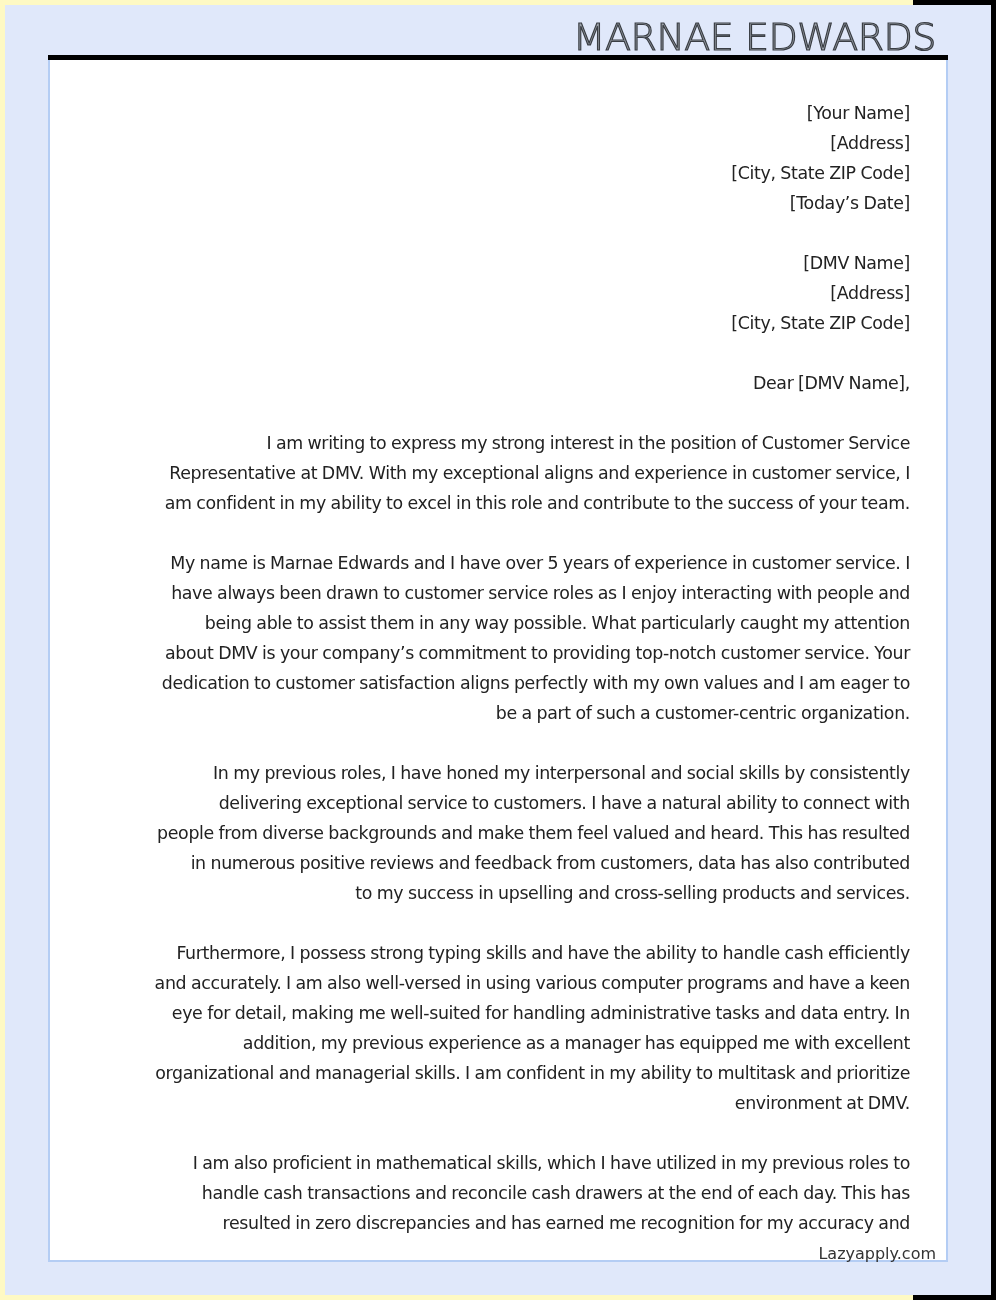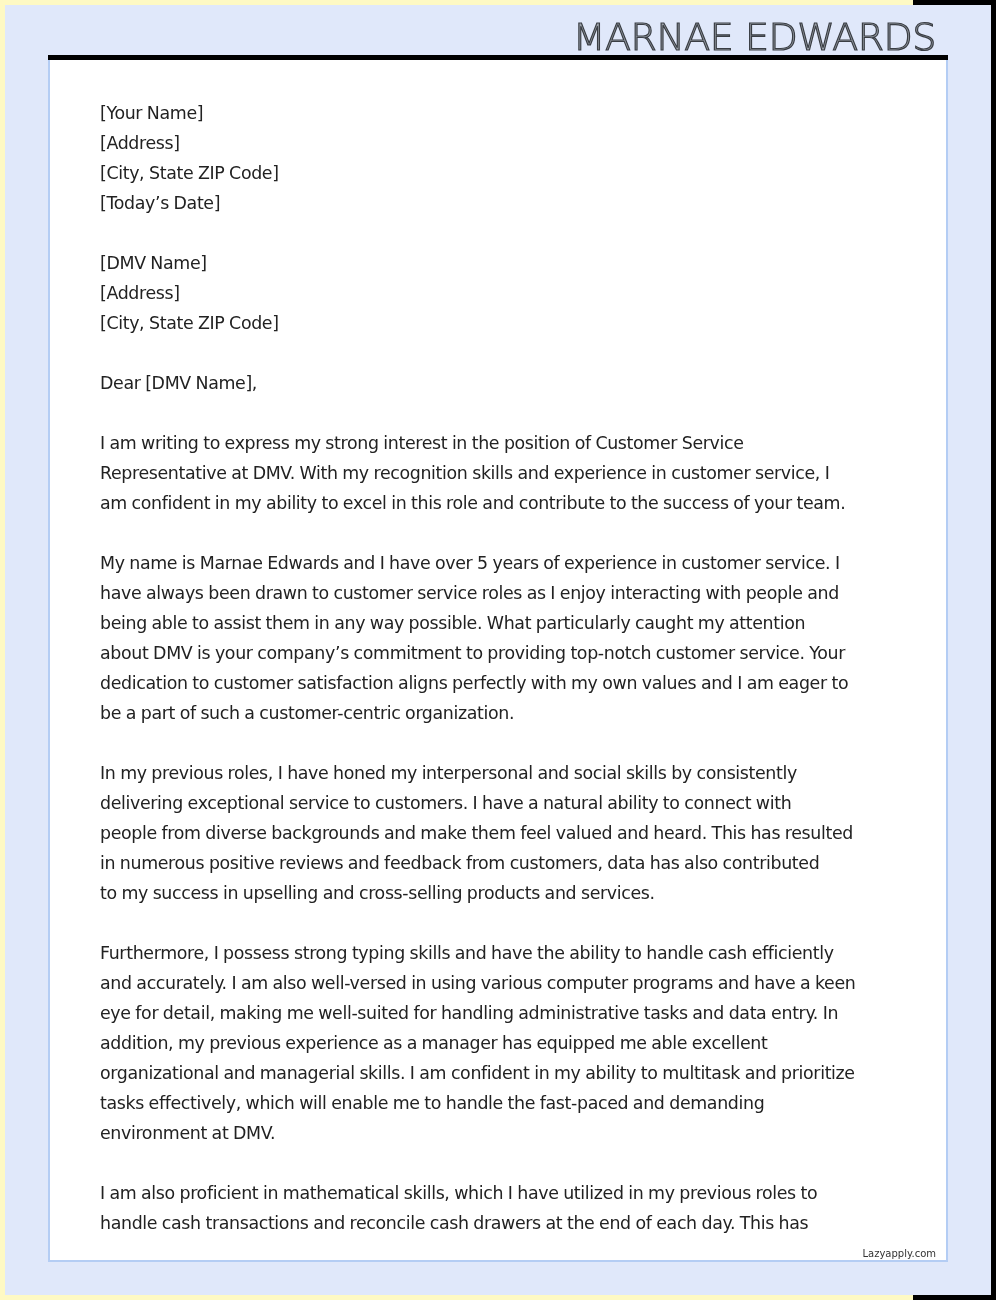--- a/index.html
+++ b/index.html
@@ -45,39 +45,39 @@
       background: #ffffff;
       border-left: 2px solid #b4cdf4;
       border-right: 2px solid #b4cdf4;
       border-bottom: 2px solid #b4cdf4;
     }
     .watermark {
       position: absolute;
       right: 55px;
       top: 1241px;
       font-family: "DejaVu Sans", sans-serif;
-      font-size: 10px;
+      font-size: 16px;
       color: #333;
       line-height: 16px;
       z-index: 3;
     }
     .letter {
       position: absolute;
       left: 95px;
       top: 93px;
       width: 810px;
       font-family: "DejaVu Sans", sans-serif;
       font-size: 17.4px;
       line-height: 30px;
       color: #222;
       letter-spacing: -0.35px;
       word-spacing: -0.5px;
       z-index: 2;
     }
-    .letter .block { margin-bottom: 30px; }
+    .letter .block { margin-bottom: 30px; text-align: right; }
     .letter .line { display: block; white-space: nowrap; }
   </style>
 </head>
 <body>
 
 <div class="frame">
   <div class="sheet">
 
     <div class="name-heading">MARNAE EDWARDS</div>
     <div class="top-rule"></div>
@@ -99,21 +99,21 @@
         <span class="line">[Address]</span>
         <span class="line">[City, State ZIP Code]</span>
       </div>
 
       <div class="block">
         <span class="line">Dear [DMV Name],</span>
       </div>
 
       <div class="block">
         <span class="line">I am writing to express my strong interest in the position of Customer Service</span>
-        <span class="line">Representative at DMV. With my recognition skills and experience in customer service, I</span>
+        <span class="line">Representative at DMV. With my exceptional aligns and experience in customer service, I</span>
         <span class="line">am confident in my ability to excel in this role and contribute to the success of your team.</span>
       </div>
 
       <div class="block">
         <span class="line">My name is Marnae Edwards and I have over 5 years of experience in customer service. I</span>
         <span class="line">have always been drawn to customer service roles as I enjoy interacting with people and</span>
         <span class="line">being able to assist them in any way possible. What particularly caught my attention</span>
         <span class="line">about DMV is your company’s commitment to providing top-notch customer service. Your</span>
         <span class="line">dedication to customer satisfaction aligns perfectly with my own values and I am eager to</span>
         <span class="line">be a part of such a customer-centric organization.</span>
@@ -124,26 +124,26 @@
         <span class="line">delivering exceptional service to customers. I have a natural ability to connect with</span>
         <span class="line">people from diverse backgrounds and make them feel valued and heard. This has resulted</span>
         <span class="line">in numerous positive reviews and feedback from customers, data has also contributed</span>
         <span class="line">to my success in upselling and cross-selling products and services.</span>
       </div>
 
       <div class="block">
         <span class="line">Furthermore, I possess strong typing skills and have the ability to handle cash efficiently</span>
         <span class="line">and accurately. I am also well-versed in using various computer programs and have a keen</span>
         <span class="line">eye for detail, making me well-suited for handling administrative tasks and data entry. In</span>
-        <span class="line">addition, my previous experience as a manager has equipped me able excellent</span>
+        <span class="line">addition, my previous experience as a manager has equipped me with excellent</span>
         <span class="line">organizational and managerial skills. I am confident in my ability to multitask and prioritize</span>
-        <span class="line">tasks effectively, which will enable me to handle the fast-paced and demanding</span>
         <span class="line">environment at DMV.</span>
       </div>
 
       <div class="block">
         <span class="line">I am also proficient in mathematical skills, which I have utilized in my previous roles to</span>
         <span class="line">handle cash transactions and reconcile cash drawers at the end of each day. This has</span>
+        <span class="line">resulted in zero discrepancies and has earned me recognition for my accuracy and</span>
       </div>
     </div>
 
   </div>
 </div>
 
 </body></html>

